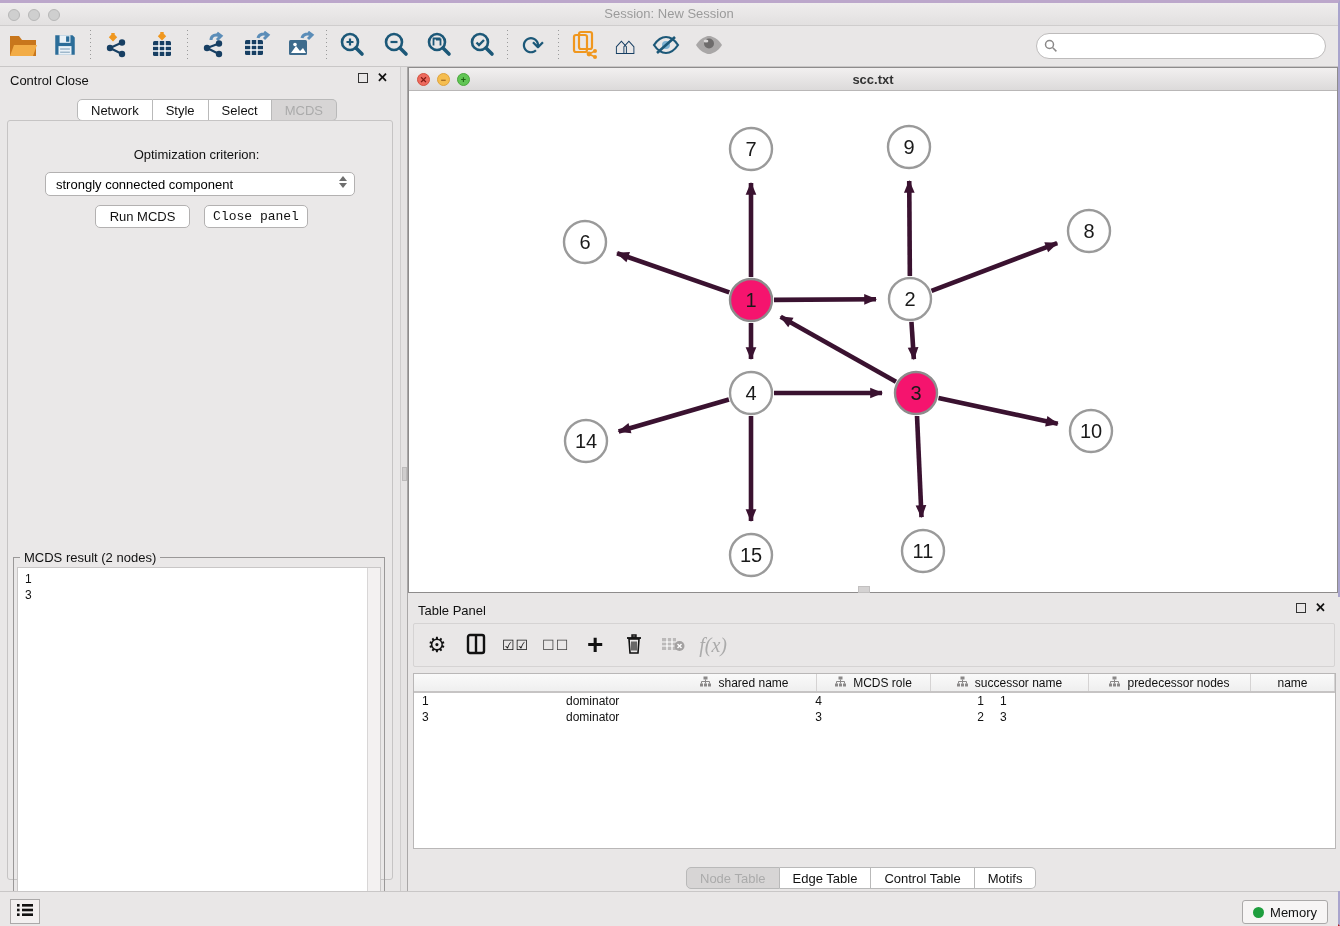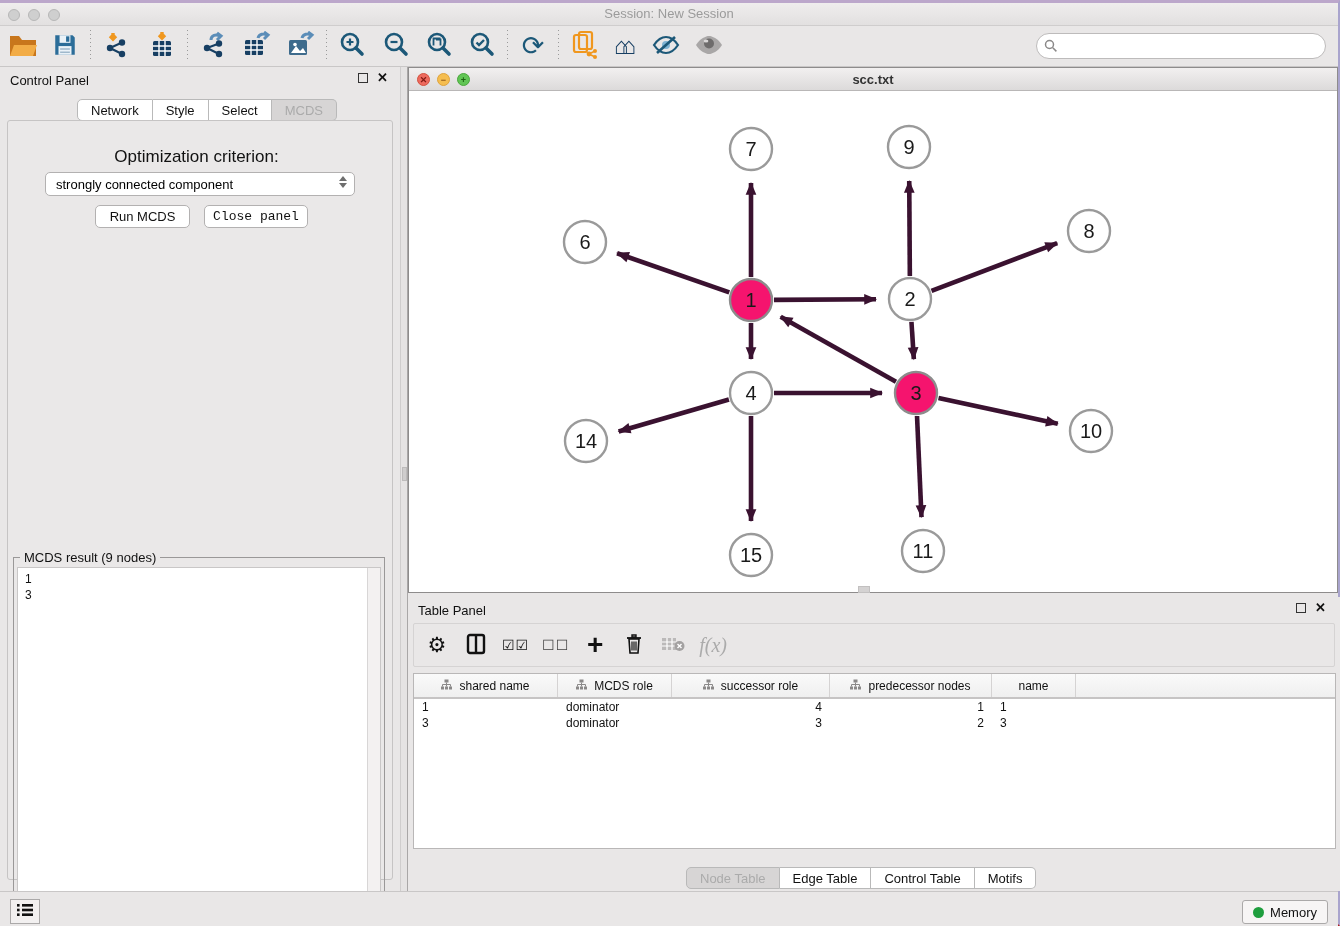--- a/index.html
+++ b/index.html
@@ -41,21 +41,21 @@
   .seg-tabs { position:absolute; display:flex; }
   .cp-tabs { left:77px; top:32px; }
   .seg { border:1px solid #B9B9B9; border-left:none; background:#FFFFFF; color:#111;
     font-size:13px; padding:3px 13px; height:22px; display:flex; align-items:center; cursor:pointer; }
   .seg:first-child { border-left:1px solid #B9B9B9; border-radius:5px 0 0 5px; }
   .seg:last-child { border-radius:0 5px 5px 0; }
   .seg.selected { background:#D7D5D5; color:#ABABAB; }
 
   .cp-pane { position:absolute; left:7px; top:53px; width:386px; height:760px;
     border:1px solid #C6C4C4; border-radius:3px; background:#EAE8E8; }
-  .opt-label { position:absolute; left:0; right:7px; top:26px; text-align:center; font-size:17px; color:#111; }
+  .opt-label { position:absolute; left:0; right:7px; top:26px; text-align:center; font-size:13px; color:#111; }
   .criterion { position:absolute; left:37px; top:51px; width:310px; height:24px; background:#FFFFFF;
     border:1px solid #B3B1B1; border-radius:5px; font-size:13px; display:flex; align-items:center;
     padding-left:10px; cursor:pointer; }
   .spin { position:absolute; right:7px; top:3px; display:flex; flex-direction:column; gap:2px; }
   .spin i { width:0; height:0; border-left:4px solid transparent; border-right:4px solid transparent; }
   .spin .up { border-bottom:5px solid #6E6E6E; }
   .spin .dn { border-top:5px solid #6E6E6E; }
   .cp-btn { position:absolute; top:84px; height:23px; background:#FFFFFF; border:1px solid #B3B1B1;
     border-radius:5px; font-size:13px; color:#111; font-family:"Liberation Sans",sans-serif; cursor:pointer; }
   .run-btn { left:87px; width:95px; }
@@ -97,22 +97,22 @@
   .tpbtn { background:none; border:none; display:flex; align-items:center; justify-content:center;
     min-width:26px; height:28px; cursor:pointer; }
   .gear { font-size:21px; color:#111; }
   .checks { font-size:14px; color:#111; letter-spacing:1px; }
   .unchecks { font-size:14px; color:#444; letter-spacing:1px; }
   .plus { font-size:28px; font-weight:bold; color:#111; line-height:20px; }
   .fx { font-family:"Liberation Serif", serif; font-style:italic; font-size:20px; color:#ABABAB; }
 
   .ntable { position:absolute; left:5px; top:76px; right:4px; height:176px; background:#FFFFFF;
     border:1px solid #B9B7B7; overflow:hidden; }
-  .thead { display:flex; height:25px; background:linear-gradient(#FAFAFA,#EFEFEF);
-    border-bottom:2px solid #C6C4C4; }
+  .thead { display:flex; height:19px; background:linear-gradient(#FAFAFA,#EFEFEF);
+    border-bottom:2px solid #C6C4C4;justify-content:flex-end; }
   .th { display:flex; align-items:center; justify-content:center; gap:7px; font-size:12px; color:#111;
     border-right:1px solid #D5D3D3; height:100%; }
   .trow { display:flex; height:16px; font-size:12px; color:#111; }
   .td { padding:1px 8px 0 8px; overflow:hidden; white-space:nowrap; }
   .td.r { text-align:right; }
 
   .tp-tabs { left:278px; top:270px; }
   .tree-ico { display:inline-block; }
 
   
@@ -293,21 +293,21 @@
             <circle cx="5.5" cy="5.5" r="4" stroke="#8A8888" stroke-width="1.5" fill="none"></circle>
             <path d="M8.8 8.8l3.6 3.6" stroke="#8A8888" stroke-width="1.5"></path>
           </svg>
       </span>
       <input type="text" value="" style="">
     </div>
   </div>
 
   <div class="control-panel">
     <div class="panel-head">
-      <span class="ptitle">Control Panel</span>
+      <span class="ptitle">Control Close</span>
       <span class="head-icons">
         <span class="float-ico"></span>
         <span class="close-ico">✕</span>
       </span>
     </div>
     <div class="seg-tabs cp-tabs">
       <div class="seg">Network</div>
       <div class="seg">Style</div>
       <div class="seg">Select</div>
       <div class="seg selected">MCDS</div>
@@ -317,21 +317,21 @@
       <div class="criterion">
         <span>strongly connected component</span>
         <span class="spin">
             <i class="up"></i>
             <i class="dn"></i>
           </span>
       </div>
       <button class="cp-btn run-btn">Run MCDS</button>
       <button class="cp-btn closep-btn">Close panel</button>
       <div class="mcds-result">
-        <span class="legend">MCDS result (9 nodes)</span>
+        <span class="legend">MCDS result (2 nodes)</span>
         <div class="result-box">
           <div>1</div>
           <div>3</div>
           <div class="result-scroll"></div>
         </div>
       </div>
     </div>
   </div>
 
   <div class="v-split">
@@ -476,21 +476,21 @@
             <span>MCDS role</span>
           </div>
           <div class="th" style="width: 158px;">
             <span class="tree-ico"><svg width="11" height="11" viewBox="0 0 11 11">
                 <rect x="3.5" y="0.5" width="4" height="3" fill="#8A8888"></rect>
                 <path d="M5.5 3.5v2M1.5 5.5h8M1.5 5.5v2M5.5 5.5v2M9.5 5.5v2" stroke="#8A8888" stroke-width="1"></path>
                 <rect x="0" y="7.5" width="3" height="3" fill="#8A8888"></rect>
                 <rect x="4" y="7.5" width="3" height="3" fill="#8A8888"></rect>
                 <rect x="8" y="7.5" width="3" height="3" fill="#8A8888"></rect>
               </svg></span>
-            <span>successor role</span>
+            <span>successor name</span>
           </div>
           <div class="th" style="width: 162px;">
             <span class="tree-ico"><svg width="11" height="11" viewBox="0 0 11 11">
                 <rect x="3.5" y="0.5" width="4" height="3" fill="#8A8888"></rect>
                 <path d="M5.5 3.5v2M1.5 5.5h8M1.5 5.5v2M5.5 5.5v2M9.5 5.5v2" stroke="#8A8888" stroke-width="1"></path>
                 <rect x="0" y="7.5" width="3" height="3" fill="#8A8888"></rect>
                 <rect x="4" y="7.5" width="3" height="3" fill="#8A8888"></rect>
                 <rect x="8" y="7.5" width="3" height="3" fill="#8A8888"></rect>
               </svg></span>
             <span>predecessor nodes</span>

